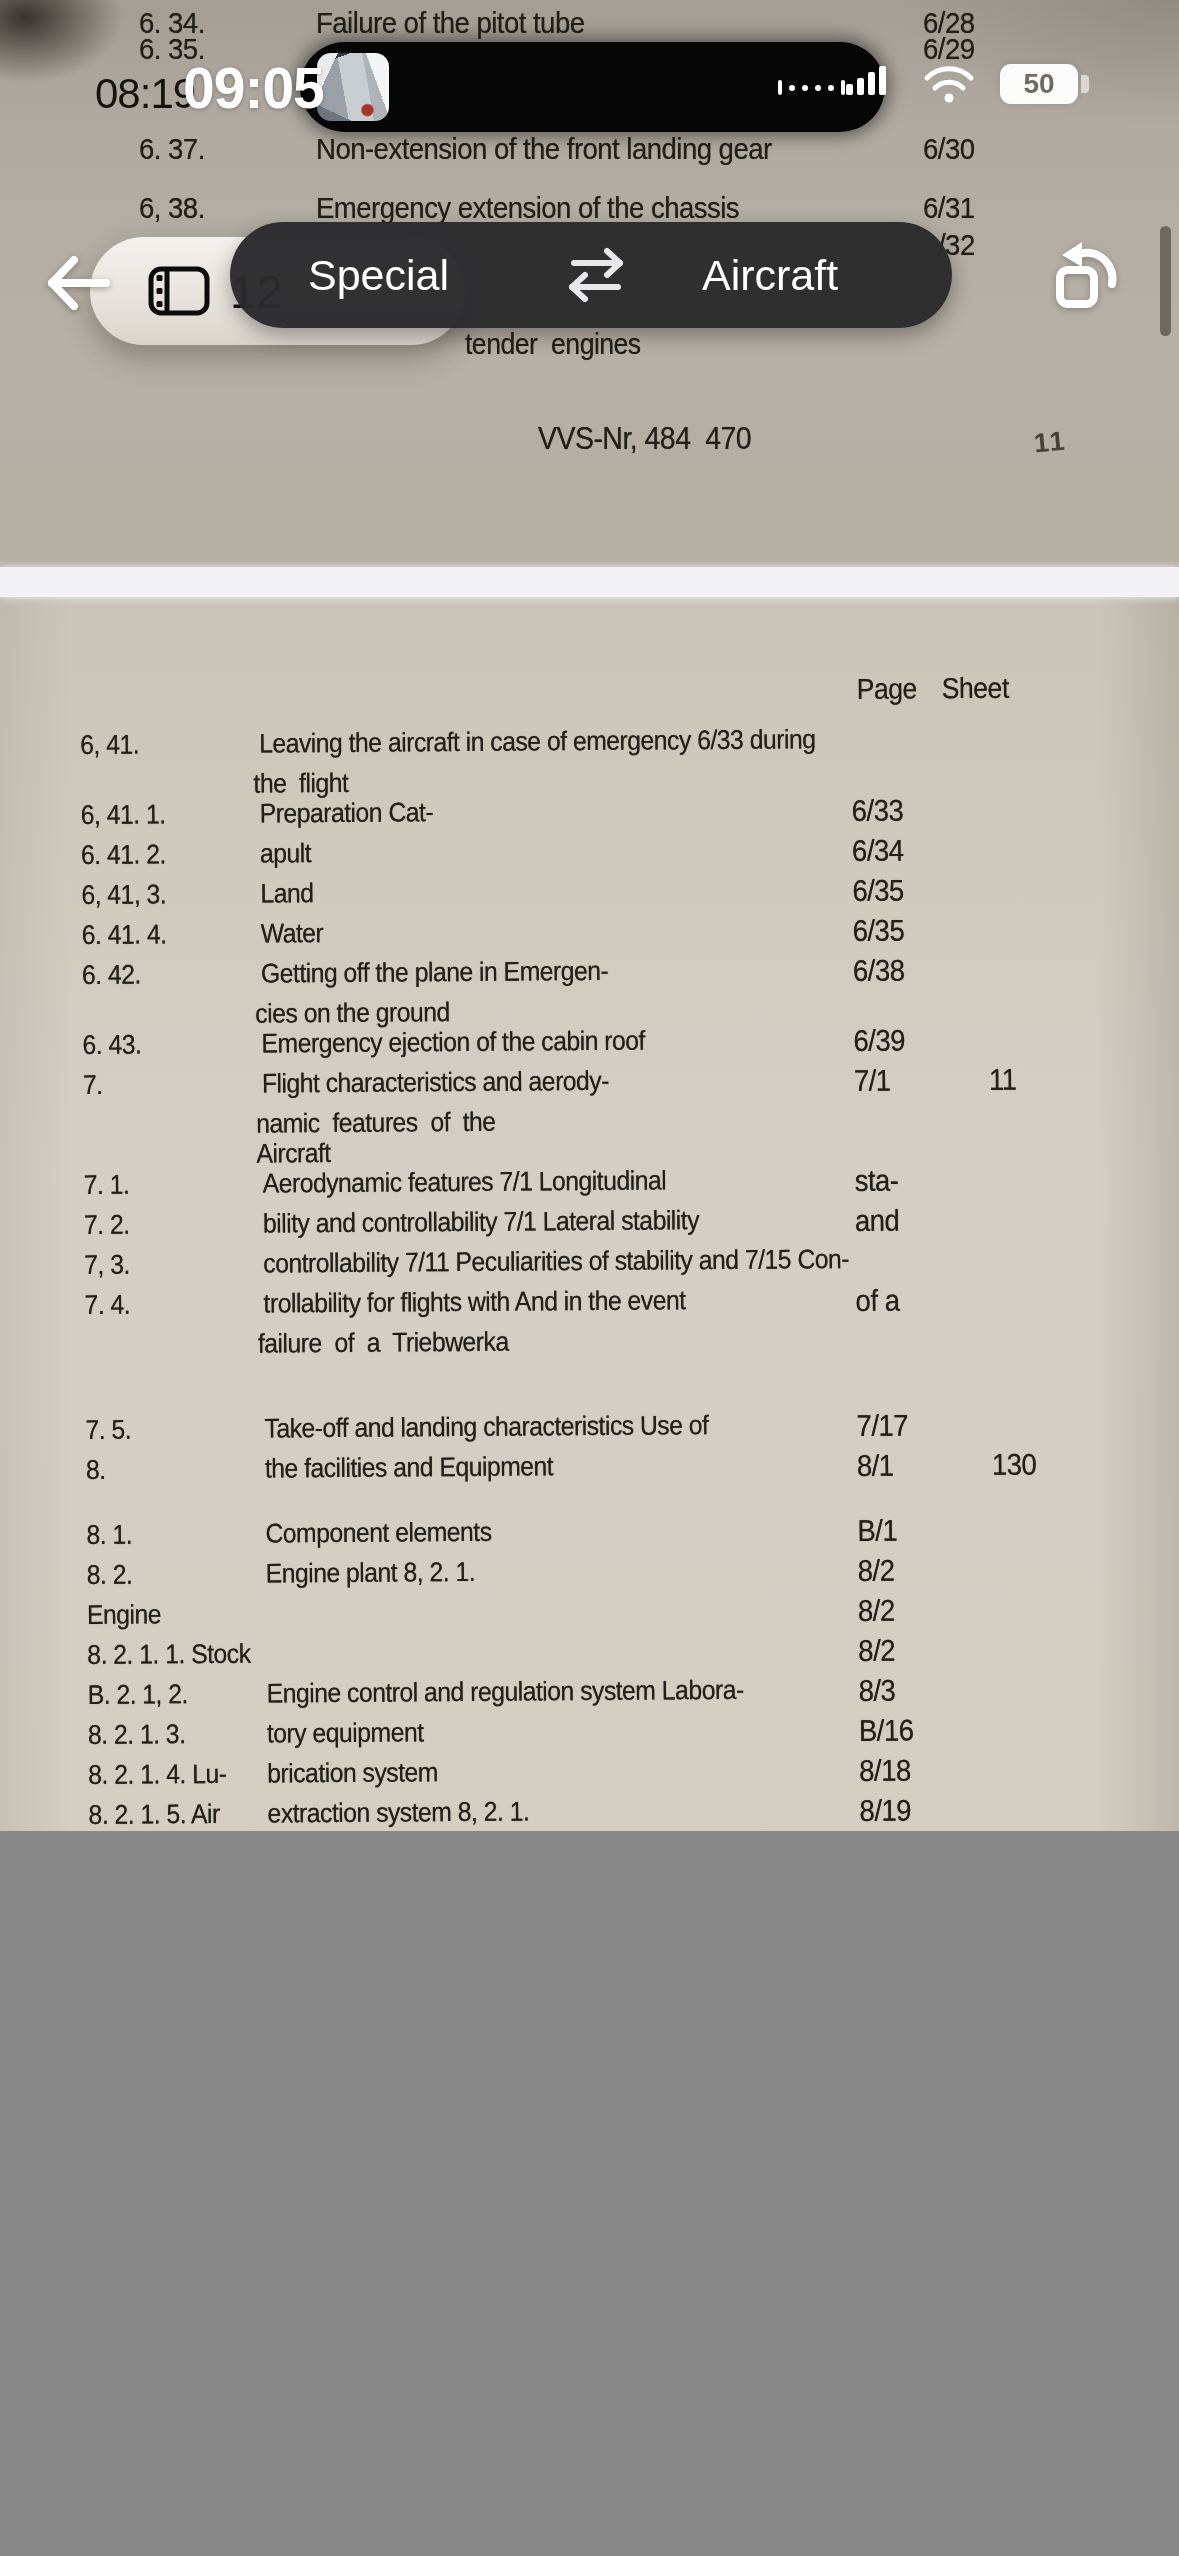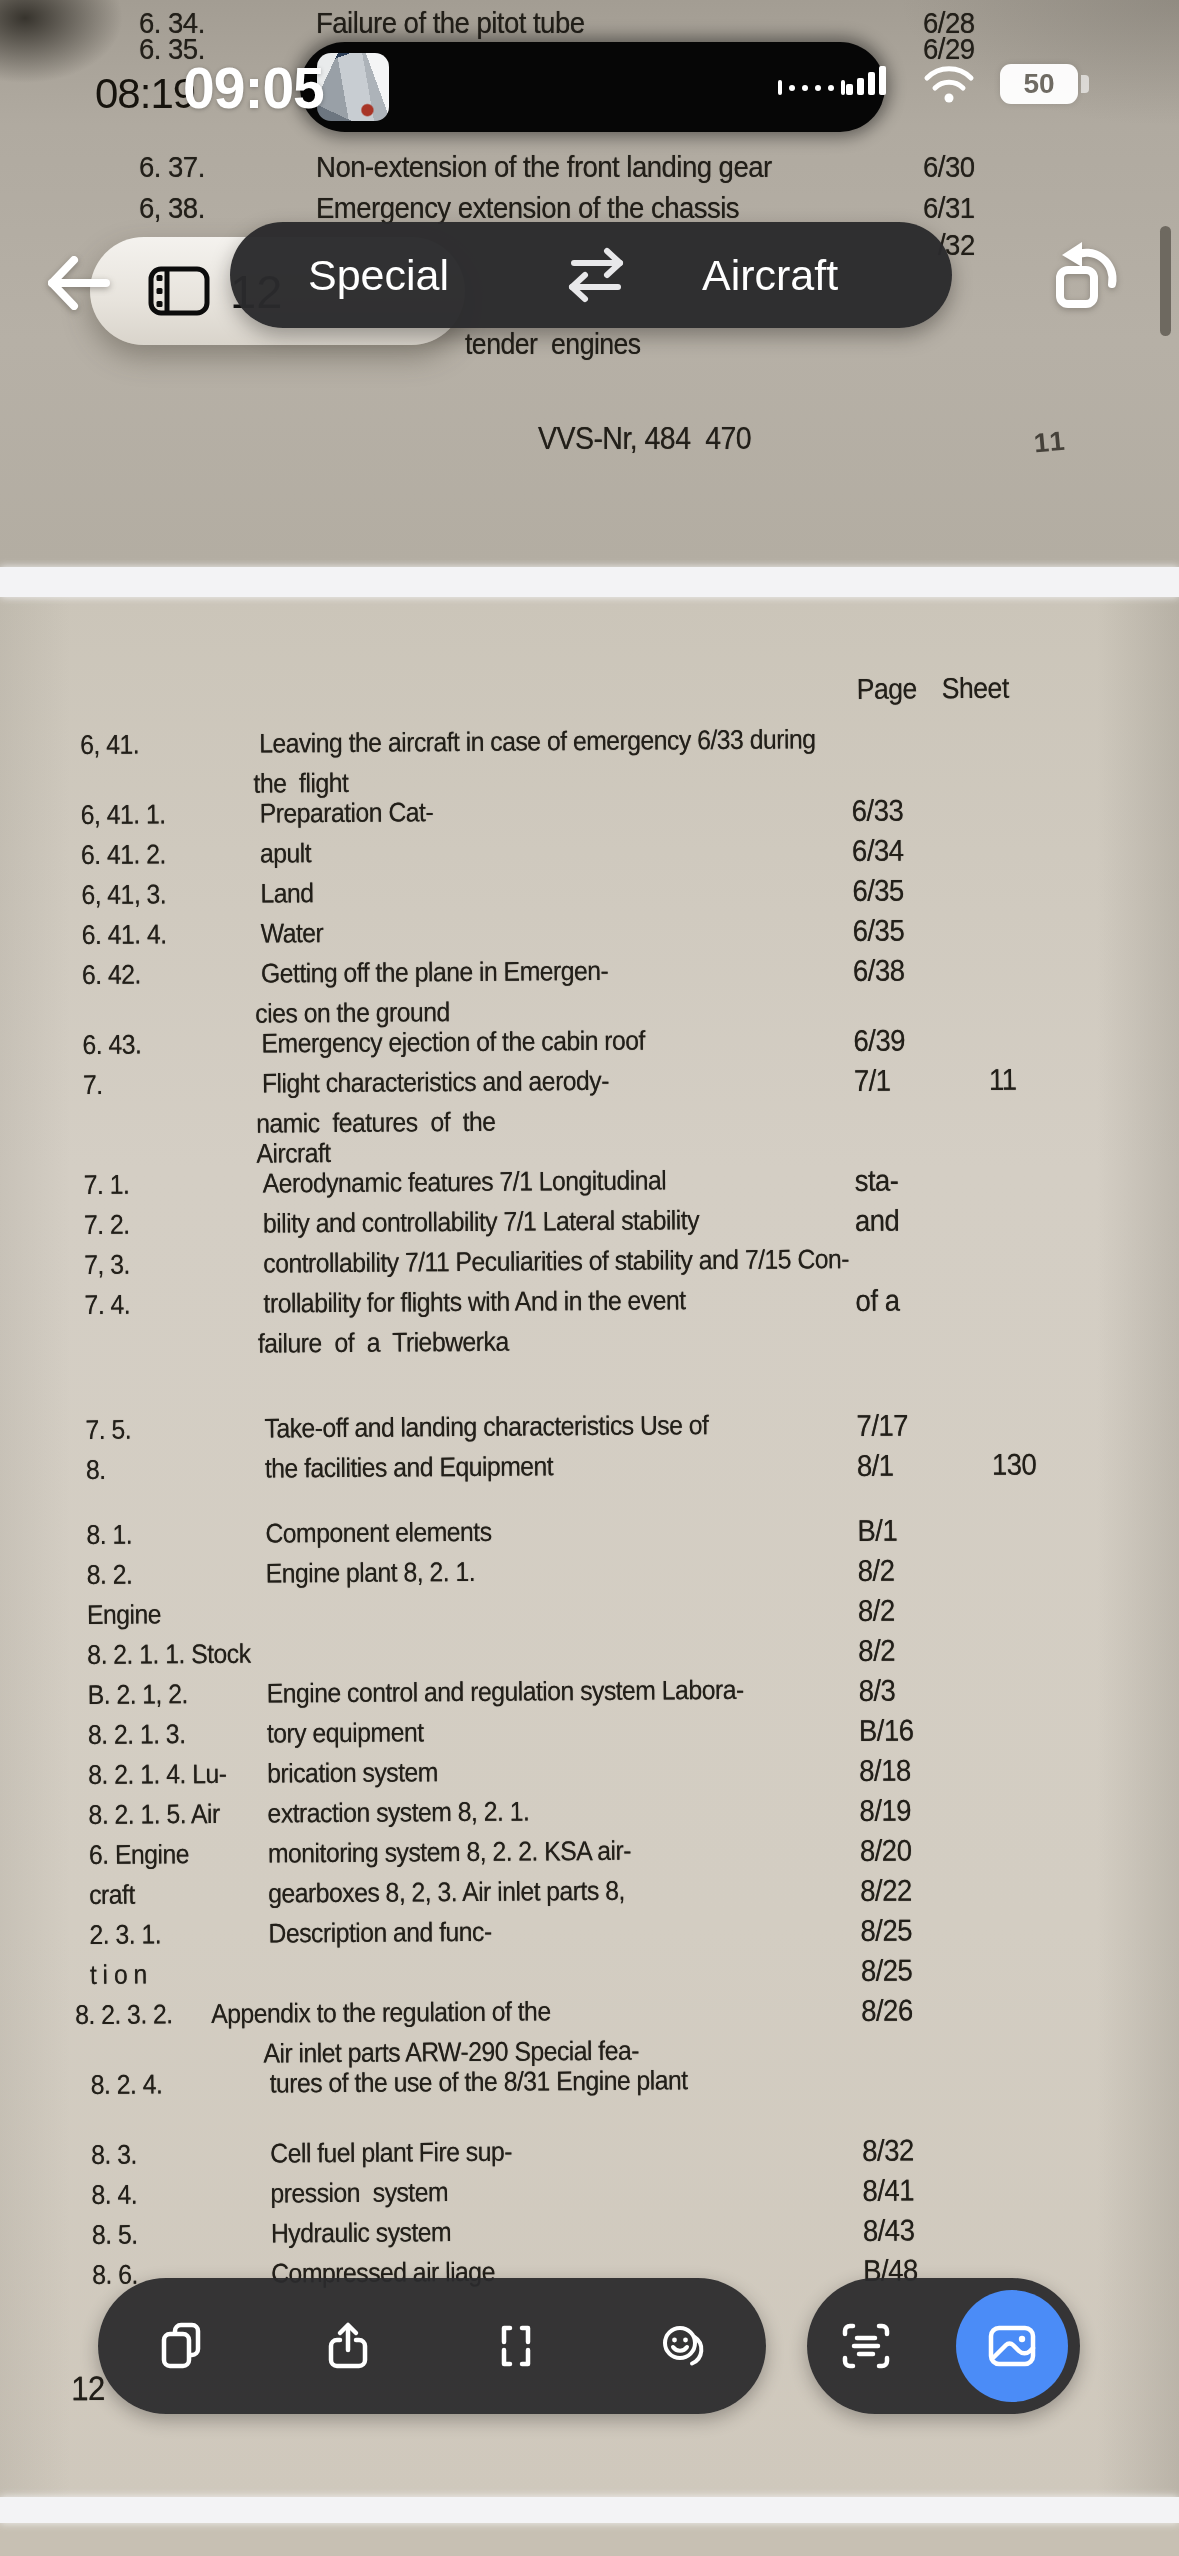--- a/index.html
+++ b/index.html
@@ -1,16 +1,16 @@
 <!DOCTYPE html>
 <html><head>
 <meta charset="utf-8">
 <style>
   html,body{margin:0;padding:0;background:#888;}
-  .screen{position:relative;width:1179px;height:2556px;overflow:hidden;
+  .screen{position:relative;width:1179px;height:1831px;overflow:hidden;
     font-family:"Liberation Sans",sans-serif;background:#b3ada3;}
   
   .top-page{position:absolute;left:0;top:0;width:100%;height:567px;
     background:linear-gradient(180deg,#a39d93 0%,#b0aaa0 22%,#b6b0a6 60%,#b3ada2 100%);}
   .top-page::before{content:"";position:absolute;inset:0;
     background:radial-gradient(150px 100px at 25px 18px,rgba(43,40,34,.9),rgba(43,40,34,0) 65%),
                radial-gradient(400px 180px at 100% 0,rgba(90,86,78,.25),transparent 70%);}
   .main-page{position:absolute;left:0;top:597px;width:100%;height:1900px;
     background:linear-gradient(180deg,#cbc5b9 0%,#d4cec4 30%,#d3cdc2 70%,#cfc8bc 100%);}
   .main-page::after{content:"";position:absolute;inset:0;pointer-events:none;
@@ -117,21 +117,21 @@
     <div class="trow" style="top:6px">
       <span class="num dline">6. 34.</span>
       <span class="desc dline">Failure of the pitot tube</span>
       <span class="page dline">6/28</span>
     </div>
     <div class="trow" style="top:32px">
       <span class="num dline">6. 35.</span>
       <span class="desc dline"></span>
       <span class="page dline">6/29</span>
     </div>
-    <div class="trow" style="top:150px">
+    <div class="trow" style="top:132px">
       <span class="num dline">6. 37.</span>
       <span class="desc dline">Non-extension of the front landing gear</span>
       <span class="page dline">6/30</span>
     </div>
     <div class="trow" style="top:191px">
       <span class="num dline">6, 38.</span>
       <span class="desc dline">Emergency extension of the chassis</span>
       <span class="page dline">6/31</span>
     </div>
     <span class="partial-page dline">/32</span>

